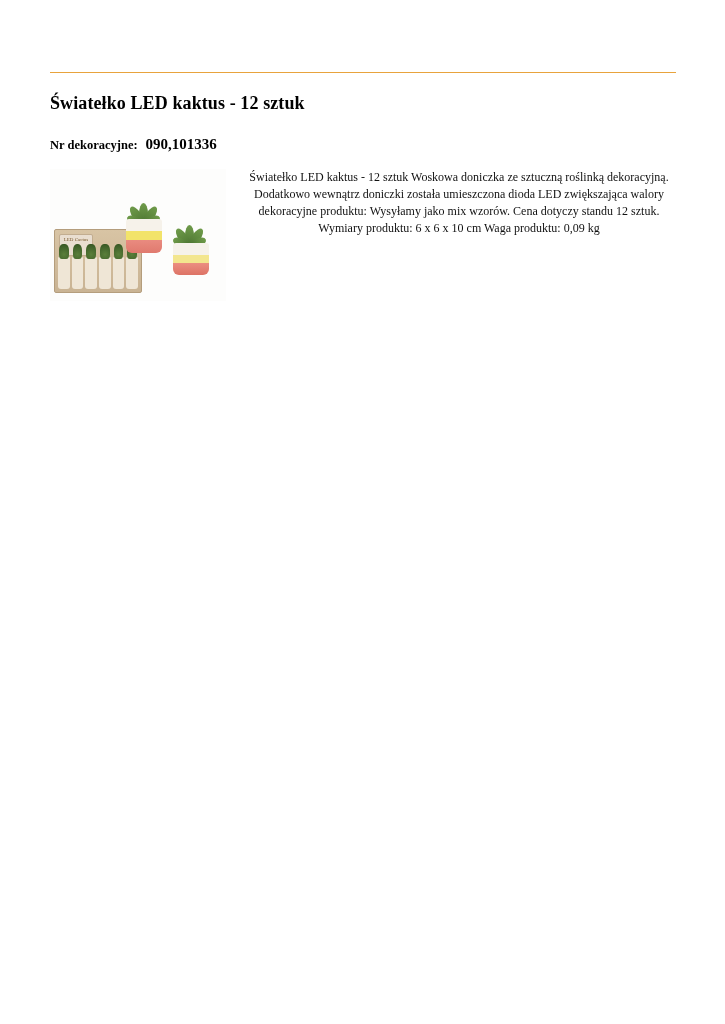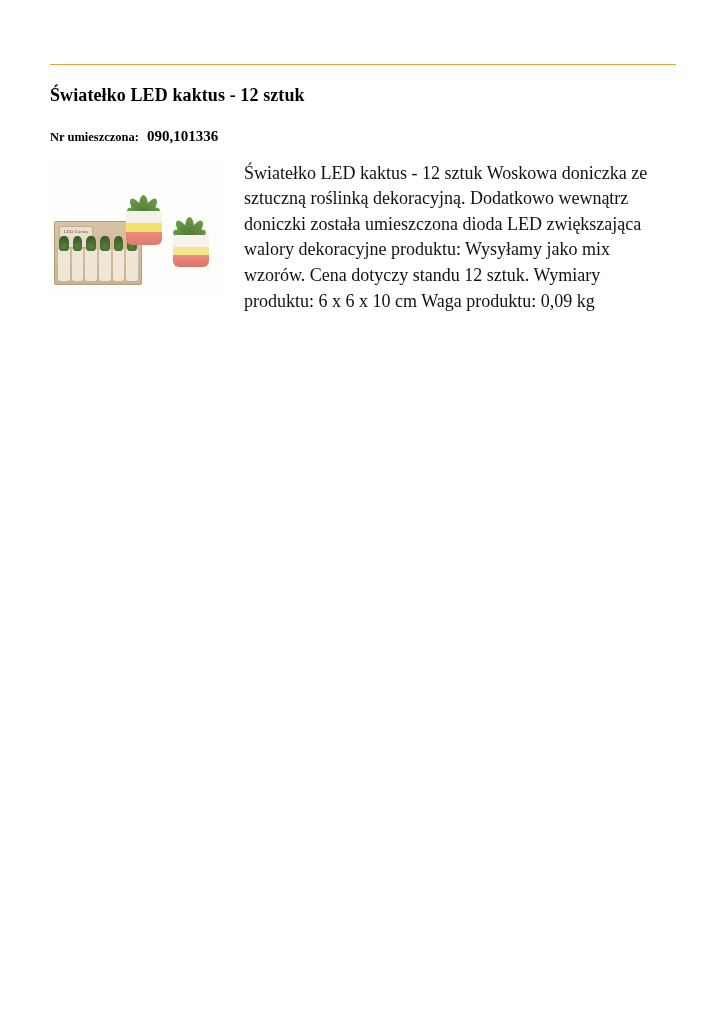--- a/index.html
+++ b/index.html
@@ -20,21 +20,21 @@
     left: 0;
     top: 0;
     width: 725px;
     height: 1024px;
     box-sizing: border-box;
     padding: 0;
   }
   .content {
     position: absolute;
     left: 50px;
-    top: 64px;
+    top: 72px;
     width: 626px;
   }
   .top-rule {
     width: 626px;
     height: 0;
     border-top: 1px solid #e8a33d;
     margin: 0 0 0 0;
   }
   .product-title {
     font-family: "Liberation Serif", serif;
@@ -179,39 +179,39 @@
   .l3 { left: 12px; bottom: 0; transform: rotate(-35deg); }
   .l4 { left: 12px; bottom: 0; transform: rotate(65deg); height: 18px; }
   .l5 { left: 12px; bottom: 0; transform: rotate(-65deg); height: 18px; }
   .l6 { left: 12px; bottom: 2px; transform: rotate(100deg) ; height: 14px; }
   .l7 { left: 12px; bottom: 2px; transform: rotate(-100deg); height: 14px; }
 
   .description {
     flex: 1 1 auto;
     margin-left: 18px;
     font-family: "Liberation Serif", serif;
-    font-size: 18px;
+    font-size: 12px;
     line-height: 1.42;
     color: #111111;
-    text-align: left;
+    text-align: center;
     max-width: 430px;
   }
 </style>
 </head>
 <body>
 
 <div class="page">
   <div class="content">
 
     <div class="top-rule"></div>
 
     <h1 class="product-title">Światełko LED kaktus - 12 sztuk</h1>
 
     <div class="catalog-line">
-      <span class="catalog-label">Nr umieszczona:</span><span class="catalog-value">090,101336</span>
+      <span class="catalog-label">Nr dekoracyjne:</span><span class="catalog-value">090,101336</span>
     </div>
 
     <div class="body-row">
 
       <div class="thumb">
         <div class="thumb-inner">
 
           <div class="shelf-box">
             <div class="label">LED Cactus</div>
             <div class="mini-pots">

